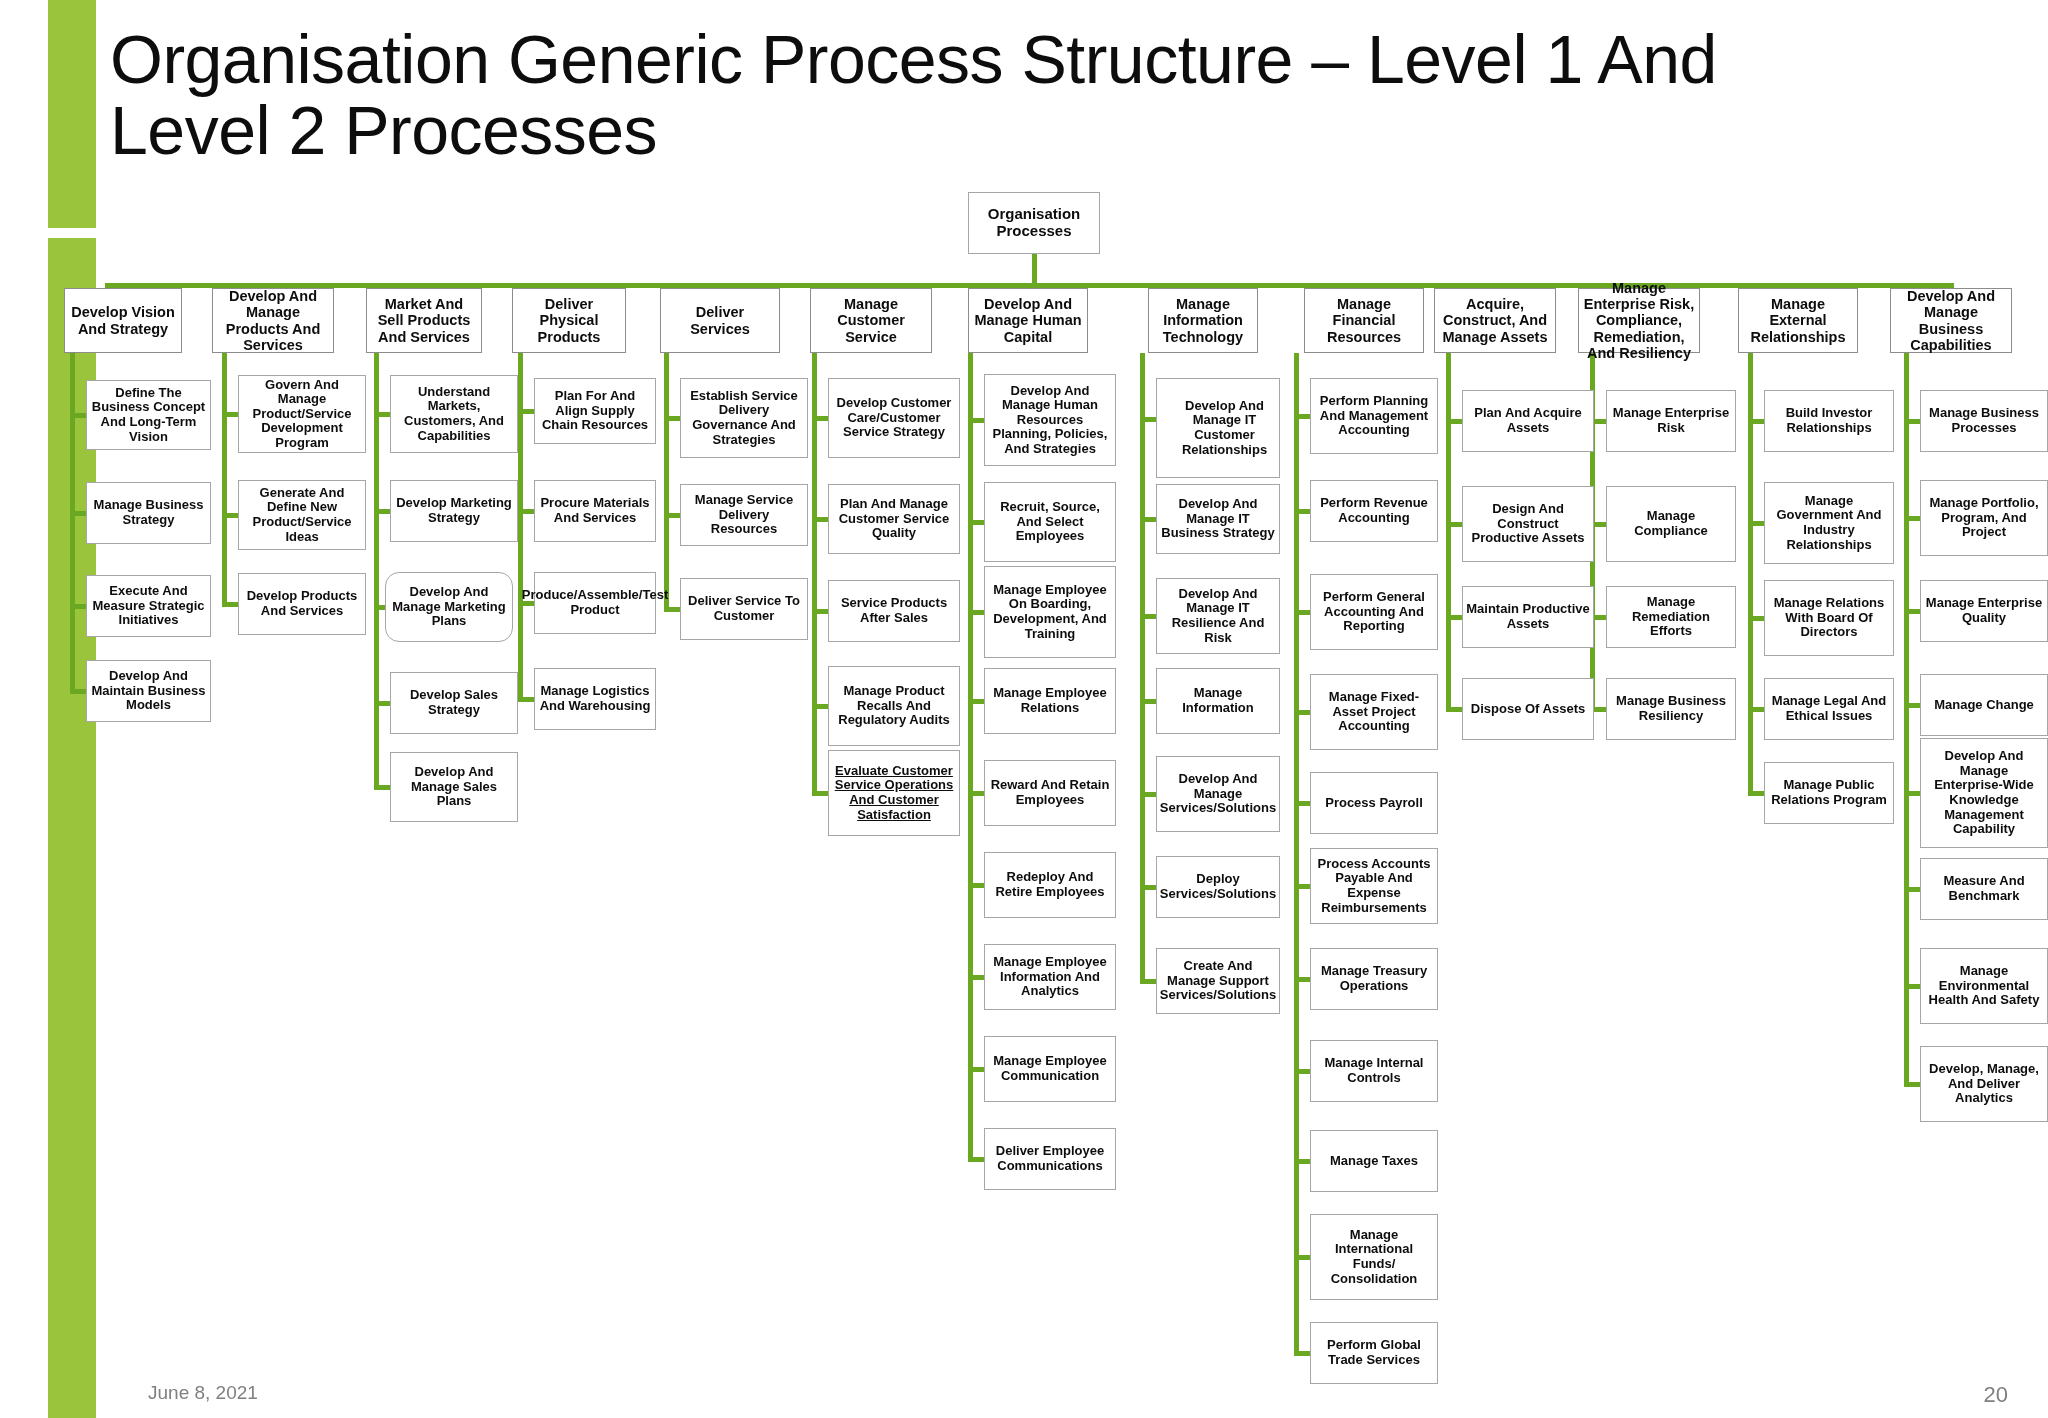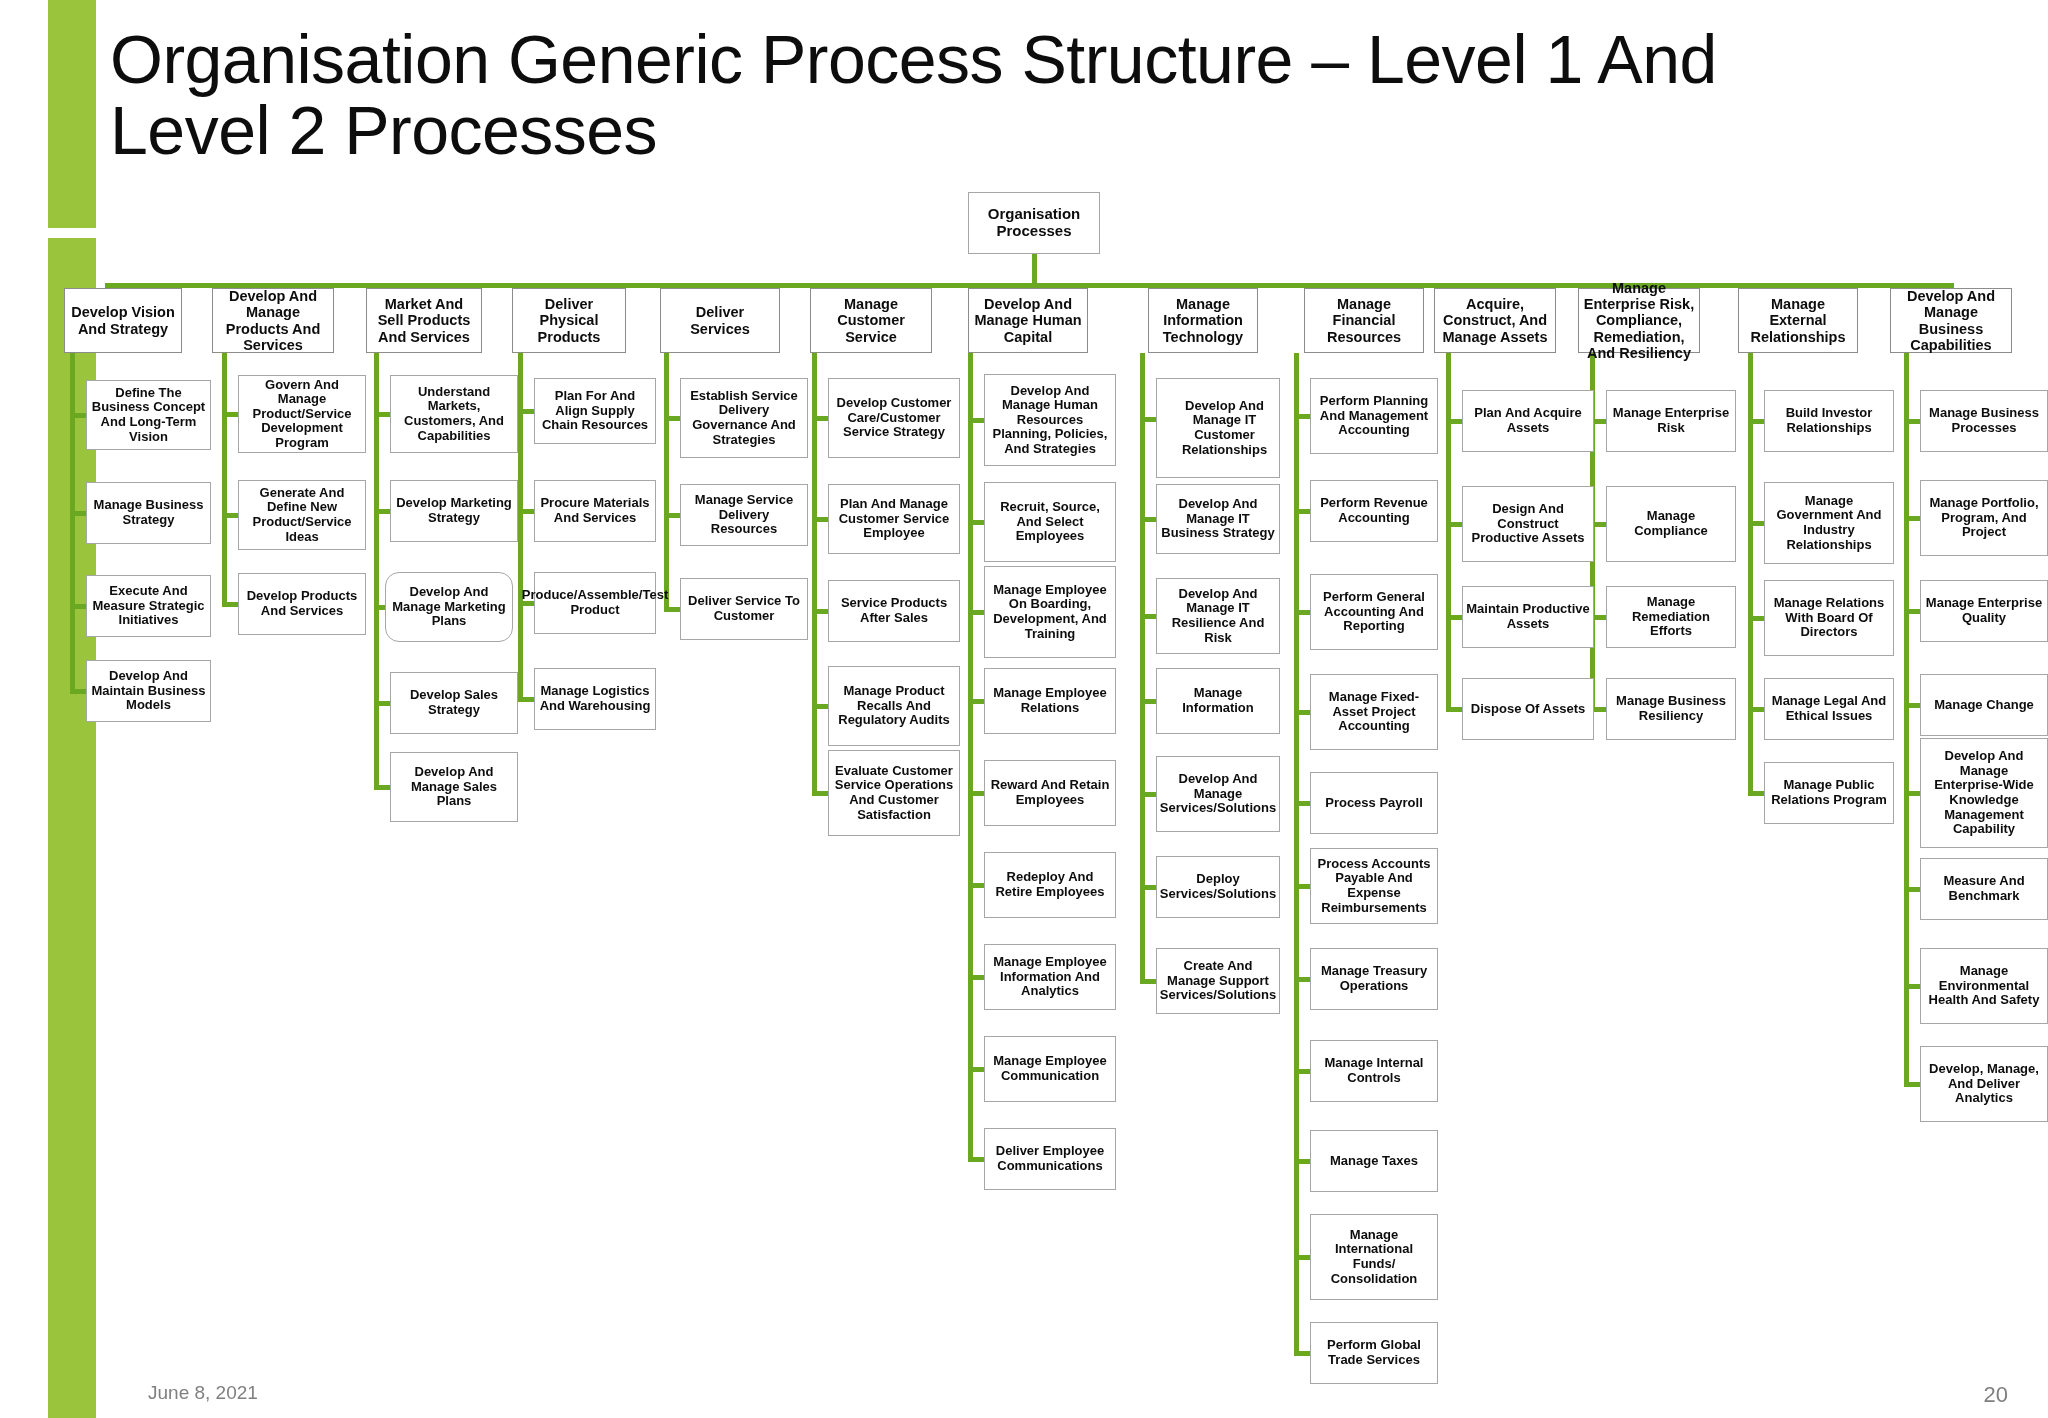--- a/index.html
+++ b/index.html
@@ -152,27 +152,27 @@
     <div class="ln h" style="left: 664px; top: 513px; width: 18px;"></div>
     <div class="box lvl2" style="left: 680px; top: 484px; width: 128px; height: 62px;">Manage Service Delivery Resources</div>
     <div class="ln h" style="left: 664px; top: 607px; width: 18px;"></div>
     <div class="box lvl2" style="left: 680px; top: 578px; width: 128px; height: 62px;">Deliver Service To Customer</div>
     <div class="ln v" style="left: 869px; top: 283px; height: 5px;"></div>
     <div class="box lvl1" style="left: 810px; top: 288px; width: 122px; height: 65px;">Manage Customer Service</div>
     <div class="ln v" style="left: 812px; top: 353px; height: 440px;"></div>
     <div class="ln h" style="left: 812px; top: 416px; width: 18px;"></div>
     <div class="box lvl2" style="left: 828px; top: 378px; width: 132px; height: 80px;">Develop Customer Care/Customer Service Strategy</div>
     <div class="ln h" style="left: 812px; top: 517px; width: 18px;"></div>
-    <div class="box lvl2" style="left: 828px; top: 484px; width: 132px; height: 70px;">Plan And Manage Customer Service Employee</div>
+    <div class="box lvl2" style="left: 828px; top: 484px; width: 132px; height: 70px;">Plan And Manage Customer Service Quality</div>
     <div class="ln h" style="left: 812px; top: 609px; width: 18px;"></div>
     <div class="box lvl2" style="left: 828px; top: 580px; width: 132px; height: 62px;">Service Products After Sales</div>
     <div class="ln h" style="left: 812px; top: 704px; width: 18px;"></div>
     <div class="box lvl2" style="left: 828px; top: 666px; width: 132px; height: 80px;">Manage Product Recalls And Regulatory Audits</div>
     <div class="ln h" style="left: 812px; top: 791px; width: 18px;"></div>
-    <div class="box lvl2" style="left: 828px; top: 750px; width: 132px; height: 86px;">Evaluate Customer Service Operations And Customer Satisfaction</div>
+    <div class="box lvl2" style="left: 828px; top: 750px; width: 132px; height: 86px; text-decoration: underline;">Evaluate Customer Service Operations And Customer Satisfaction</div>
     <div class="ln v" style="left: 1026px; top: 283px; height: 5px;"></div>
     <div class="box lvl1" style="left: 968px; top: 288px; width: 120px; height: 65px;">Develop And Manage Human Capital</div>
     <div class="ln v" style="left: 968px; top: 353px; height: 806px;"></div>
     <div class="ln h" style="left: 968px; top: 418px; width: 18px;"></div>
     <div class="box lvl2" style="left: 984px; top: 374px; width: 132px; height: 92px;">Develop And Manage Human Resources Planning, Policies, And Strategies</div>
     <div class="ln h" style="left: 968px; top: 520px; width: 18px;"></div>
     <div class="box lvl2" style="left: 984px; top: 482px; width: 132px; height: 80px;">Recruit, Source, And Select Employees</div>
     <div class="ln h" style="left: 968px; top: 610px; width: 18px;"></div>
     <div class="box lvl2" style="left: 984px; top: 566px; width: 132px; height: 92px;">Manage Employee On Boarding, Development, And Training</div>
     <div class="ln h" style="left: 968px; top: 699px; width: 18px;"></div>

